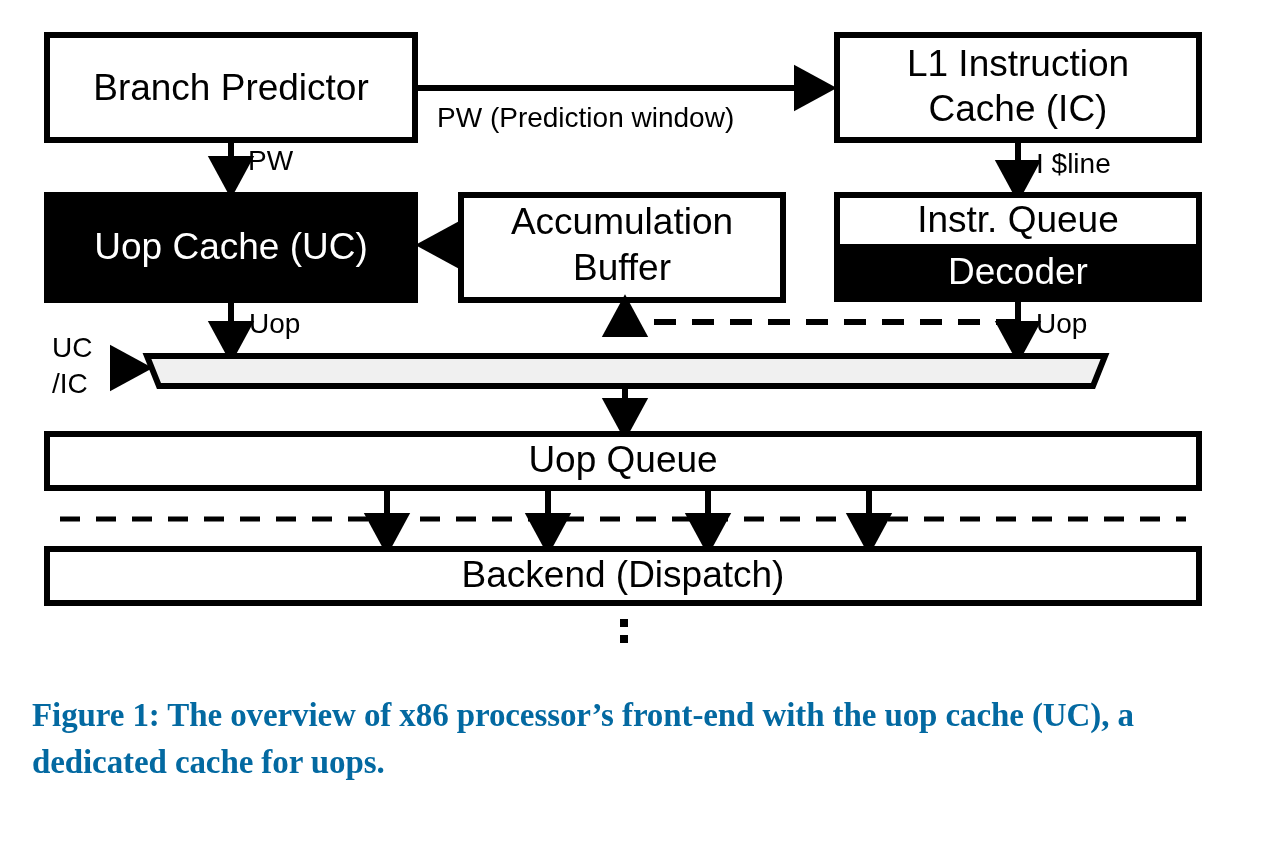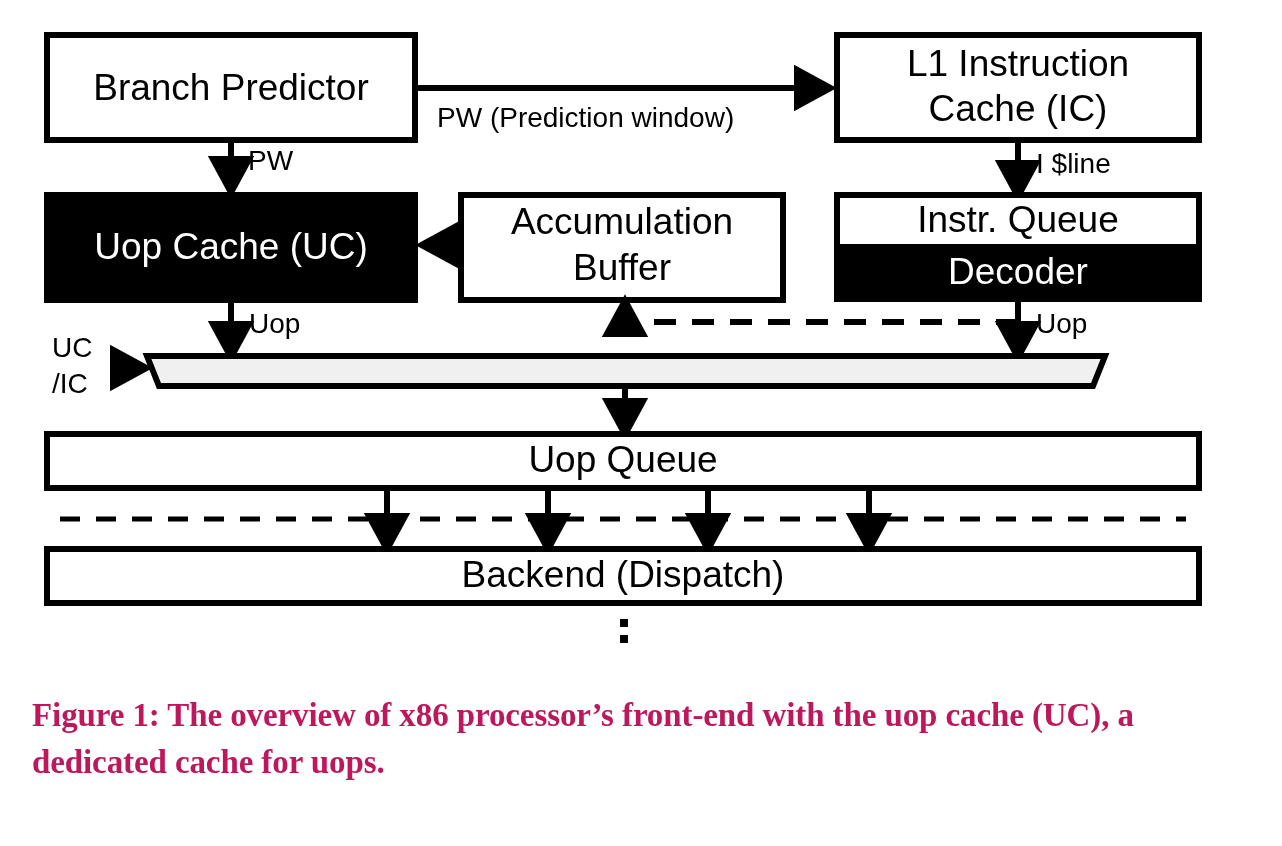--- a/index.html
+++ b/index.html
@@ -74,21 +74,21 @@
   }
   #caption {
     position: absolute;
     left: 32px;
     top: 692px;
     width: 1210px;
     font-family: "Liberation Serif", serif;
     font-weight: bold;
     font-size: 33px;
     line-height: 1.42;
-    color: #be185d;
+    color: #0369a1;
     letter-spacing: -0.1px;
   }
 </style>
 </head>
 <body>
 
 <div id="page">
 
   <svg id="figure-svg" viewBox="0 0 1282 680">
 

